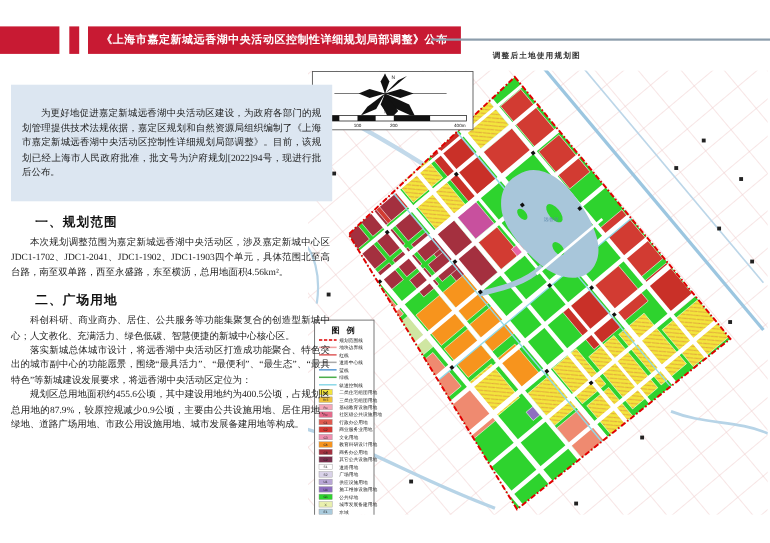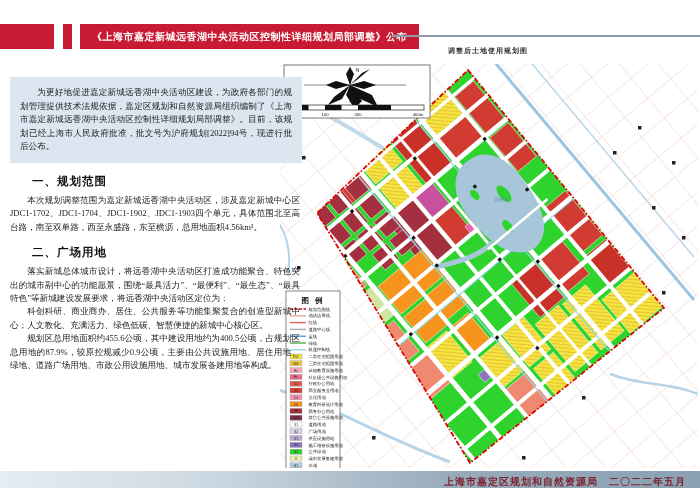--- a/index.html
+++ b/index.html
@@ -11,21 +11,21 @@
   .deco-b{left:63px;width:9px;}
   .banner{position:absolute;left:80px;top:24px;height:25px;line-height:25px;
           background:#c81a33;color:#fff;font-size:10px;font-weight:bold;
           padding:0 12px;letter-spacing:.5px;white-space:nowrap;}
   .hline{position:absolute;top:35px;left:392px;right:0;height:2px;background:#8c9dac;}
   .map-caption{position:absolute;left:448px;top:46px;font-size:7px;color:#333;
                font-weight:bold;letter-spacing:1px;}
   
   .left-col{position:absolute;left:10px;top:77px;width:292px;z-index:2;
             font-family:"Liberation Serif",serif;color:#1c1c1c;}
-  .intro-box{background:#dce6f1;padding:9px 10px;font-size:8.6px;line-height:13.6px;
+  .intro-box{background:#dce6f1;padding:19px 10px;font-size:8.6px;line-height:13.6px;
              text-align:justify;}
   .para{ text-indent:2em;margin:0;}
   .sec-head{font-family:Liberation Mono, monospace;font-weight:bold;font-size:11.5px;
             color:#111;margin:11px 0 5px 22px;letter-spacing:1px;}
   .sec-body{font-size:8.6px;line-height:13.4px;text-align:justify;margin:0 2px 0 0;}
   .sec-body p{margin:0;text-indent:2em;}
   
   .map{position:absolute;left:280px;top:64px;width:418px;height:404px;z-index:1;}
   
   .footer{position:absolute;left:0;right:0;top:471px;height:17px;
@@ -44,26 +44,26 @@
   <div class="banner" style="background: rgb(200, 26, 51);">《上海市嘉定新城远香湖中央活动区控制性详细规划局部调整》公布</div>
   <div class="hline"></div>
   <div class="map-caption">调整后土地使用规划图</div>
 
   <div class="left-col">
     <div class="intro-box">
       <p class="para">为更好地促进嘉定新城远香湖中央活动区建设，为政府各部门的规划管理提供技术法规依据，嘉定区规划和自然资源局组织编制了《上海市嘉定新城远香湖中央活动区控制性详细规划局部调整》。目前，该规划已经上海市人民政府批准，批文号为沪府规划[2022]94号，现进行批后公布。</p>
     </div>
     <div class="sec-head">一、规划范围</div>
     <div class="sec-body">
-      <p>本次规划调整范围为嘉定新城远香湖中央活动区，涉及嘉定新城中心区JDC1-1702、JDC1-1704、JDC1-1902、JDC1-1903四个单元，具体范围北至高台路，南至双单路，西至永盛路，东至横沥，总用地面积4.56km²。</p>
+      <p>本次规划调整范围为嘉定新城远香湖中央活动区，涉及嘉定新城中心区JDC1-1702、JDC1-2041、JDC1-1902、JDC1-1903四个单元，具体范围北至高台路，南至双单路，西至永盛路，东至横沥，总用地面积4.56km²。</p>
     </div>
     <div class="sec-head">二、广场用地</div>
     <div class="sec-body">
+      <p>科创科研、商业商办、居住、公共服务等功能集聚复合的创造型新城中心；人文教化、充满活力、绿色低碳、智慧便捷的新城中心核心区。</p>
       <p>落实新城总体城市设计，将远香湖中央活动区打造成功能聚合、特色突出的城市副中心的功能愿景，围绕“最具活力”、“最便利”、“最生态”、“最具特色”等新城建设发展要求，将远香湖中央活动区定位为：</p>
-      <p>科创科研、商业商办、居住、公共服务等功能集聚复合的创造型新城中心；人文教化、充满活力、绿色低碳、智慧便捷的新城中心核心区。</p>
     </div>
     <div class="sec-body">
       <p>规划区总用地面积约455.6公顷，其中建设用地约为400.5公顷，占规划区总用地的87.9%，较原控规减少0.9公顷，主要由公共设施用地、居住用地、绿地、道路广场用地、市政公用设施用地、城市发展备建用地等构成。</p>
     </div>
   </div>
 
   <div class="map">
     <svg width="418" height="404" viewBox="0 0 418 404">
       <defs>
         <pattern id="pgrid" width="26" height="30" patternUnits="userSpaceOnUse" patternTransform="rotate(50 207 201)">
@@ -356,17 +356,14 @@
             <g>
               <rect x="10" y="398.80000000000024" width="12" height="5" fill="#aacbdd" stroke="#999" stroke-width="0.4"></rect>
               <text x="16" y="402.7000000000003" font-size="3" fill="#222" text-anchor="middle">E1</text>
               <text x="28.5" y="403.0000000000003" font-size="4.3" fill="#222">水域</text>
             </g>
           </g>
       </g>
     </svg>
   </div>
 
-  <div class="footer">
-    <span style="color: rgb(126, 34, 48);">上海市嘉定区规划和自然资源局　二〇二二年五月</span>
-  </div>
 
 </div>
 
 </body></html>

